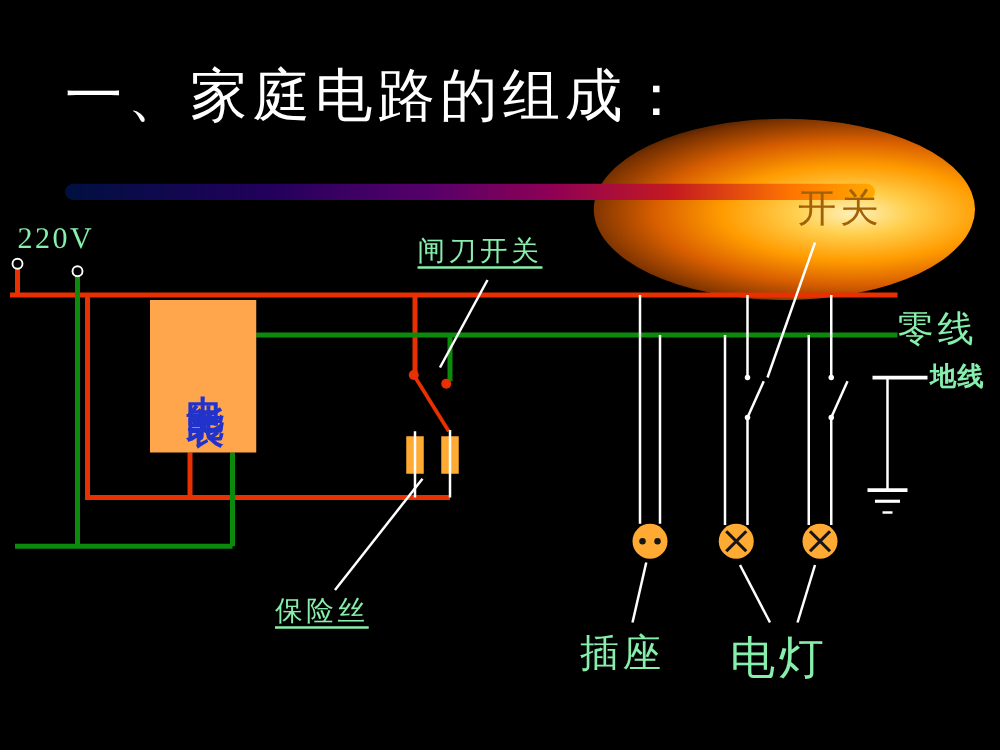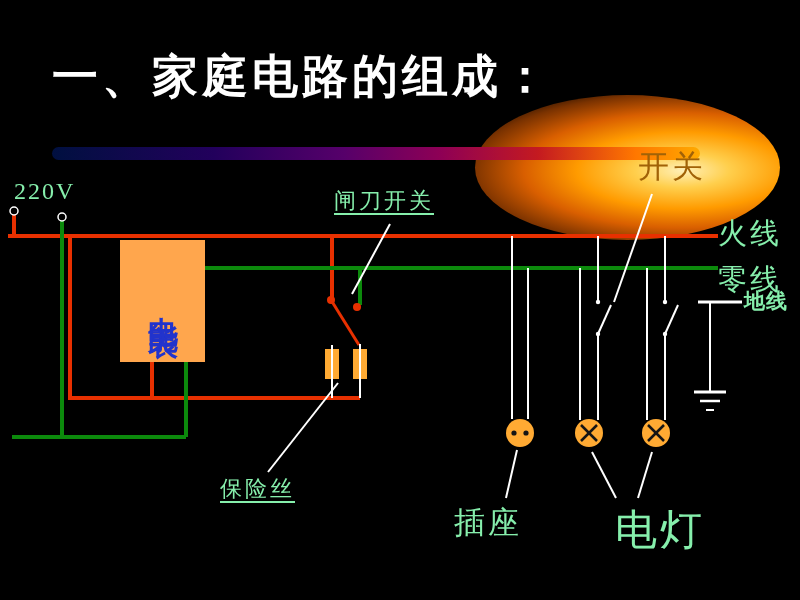--- a/index.html
+++ b/index.html
@@ -10,32 +10,32 @@
   
   .glow{left:475px;top:95px;width:305px;height:145px;border-radius:50%;
         background:radial-gradient(ellipse at 68% 52%,
           #fff0b8 0%, #ffcf4d 16%, #ff9b00 36%, #d95f00 54%,
           #7a3200 72%, rgba(40,15,0,0.5) 85%, rgba(0,0,0,0) 100%);}
   .streak{left:52px;top:147px;width:648px;height:13px;border-radius:7px;
         background:linear-gradient(90deg,
           #001040 0%, #22005c 25%, #56006a 45%, #8e0055 60%,
           #c41a20 75%, #ff7700 90%, #ffaa00 100%);}
 
-  .title{left:52px;top:46px;font-size:46px;font-weight:bold;color:#fff;letter-spacing:4px;white-space:nowrap;}
+  .title{left:52px;top:46px;font-size:46px;font-weight:normal;color:#fff;letter-spacing:4px;white-space:nowrap;}
 
   .lbl{color:#86efac;white-space:nowrap;letter-spacing:3px;}
   #lbl-voltage{left:14px;top:178px;font-size:24px;letter-spacing:2px;}
   #lbl-knife{left:316px;top:186px;font-size:22px;text-decoration:underline;text-underline-offset:5px;margin-left:18px;}
   #lbl-switch{left:638px;top:146px;font-size:31px;color:#a16207;}
   #lbl-live{left:718px;top:214px;font-size:29px;}
-  #lbl-neutral{left:718px;top:260px;font-size:29px;}
+  #lbl-neutral{left:718px;top:244px;font-size:29px;}
   #lbl-ground{left:744px;top:287px;font-size:21px;letter-spacing:1px;font-weight:bold;}
   #lbl-fuse{left:188px;top:474px;font-size:22px;text-decoration:underline;text-underline-offset:5px;margin-left:32px;}
-  #lbl-socket{left:454px;top:502px;font-size:31px;}
-  #lbl-lamp{left:615px;top:502px;font-size:42px;font-family:Liberation Serif, serif;}
+  #lbl-socket{left:464px;top:502px;font-size:31px;}
+  #lbl-lamp{left:584px;top:502px;font-size:36px;font-family:Liberation Serif, serif;}
 
   .meter{left:120px;top:240px;width:85px;height:122px;background:#ffa64d;
          display:flex;align-items:center;justify-content:center;}
   .meter span{writing-mode:vertical-rl;text-orientation:upright;color:#2233cc;
          font-size:30px;font-weight:bold;letter-spacing:6px;}
 
   
   svg{left:0;top:0;}
   .wl{stroke:#e83000;stroke-width:4;fill:none;}
   .wl3{stroke:#e83000;stroke-width:3;fill:none;}
@@ -147,20 +147,19 @@
 
   <div class="abs meter">
     <span>电能表</span>
   </div>
 
   <div class="abs title">一、家庭电路的组成：</div>
 
   <div class="abs lbl" id="lbl-voltage">220V</div>
   <div class="abs lbl" id="lbl-knife">闸刀开关</div>
   <div class="abs lbl" id="lbl-switch">开关</div>
-  <div class="abs lbl" id="lbl-live">火线</div>
   <div class="abs lbl" id="lbl-neutral">零线</div>
   <div class="abs lbl" id="lbl-ground">地线</div>
   <div class="abs lbl" id="lbl-fuse">保险丝</div>
   <div class="abs lbl" id="lbl-socket">插座</div>
   <div class="abs lbl" id="lbl-lamp">电灯</div>
 
 </div>
 
 </body></html>

